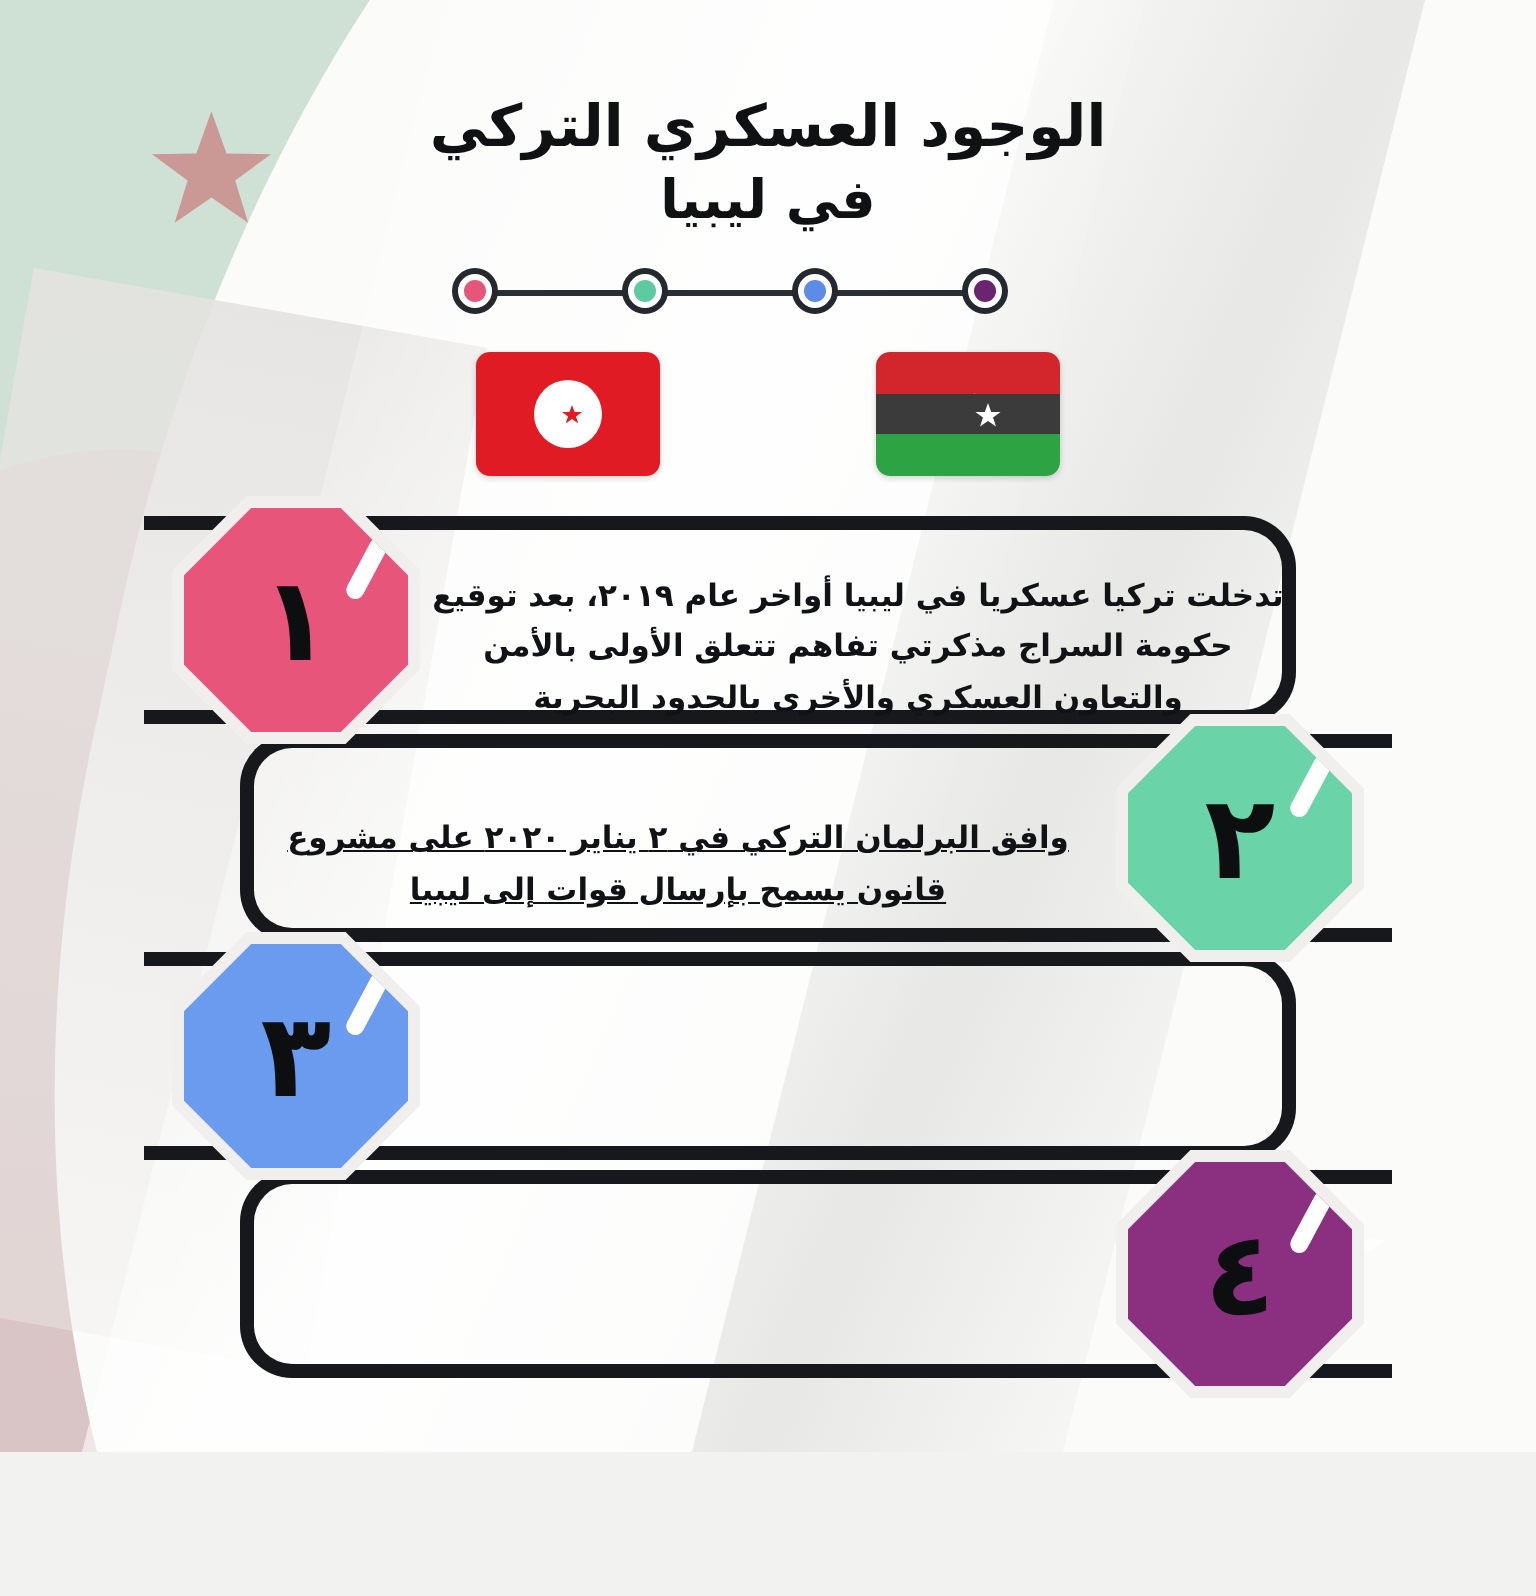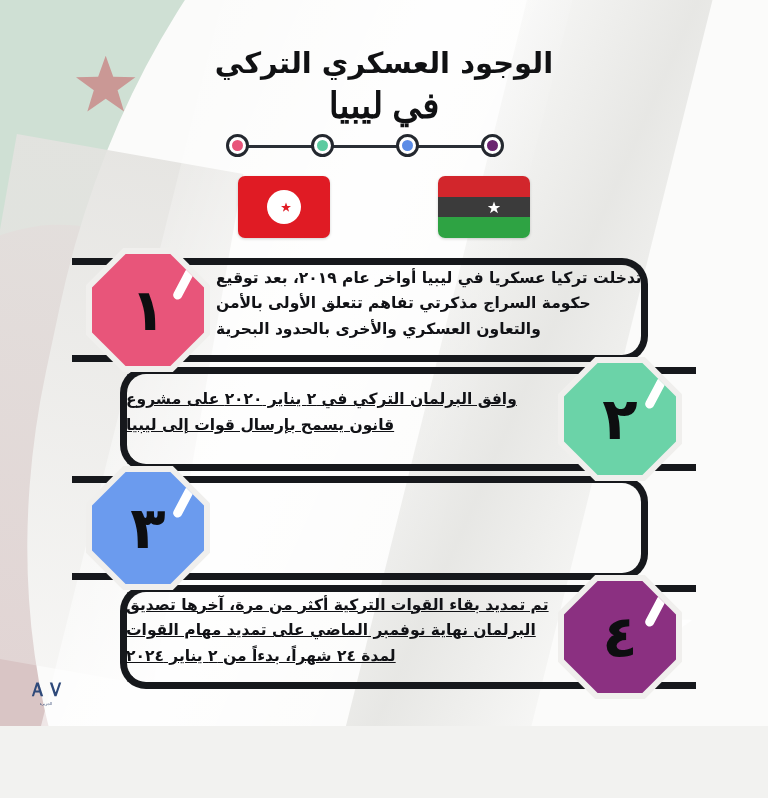--- a/index.html
+++ b/index.html
@@ -74,21 +74,21 @@
   .crescent-br{right:26px;bottom:18px;width:150px;height:150px;}
 
   
   .header{
     position:absolute;left:0;right:0;top:44px;text-align:center;z-index:6;
   }
   .title-line{
     color:#101113;font-weight:bold;font-size:29px;line-height:1.33;
     letter-spacing:0;direction:rtl;
   }
-  .title-line.second{font-size:36px;font-family:Liberation Serif, serif;}
+  .title-line.second{font-size:27px;}
 
   
   .timeline{
     position:absolute;top:134px;left:226px;width:278px;height:24px;z-index:7;
   }
   .tl-bar{
     position:absolute;left:10px;right:10px;top:11px;height:3px;background:#2a2f36;
   }
   .tl-dot{
     position:absolute;top:0;width:23px;height:23px;border-radius:50%;
@@ -157,24 +157,24 @@
   .oct-num{
     font-size:58px;font-weight:bold;color:#0d0e10;line-height:1;
     position:relative;z-index:3;
   }
   .oct-gloss{
     position:absolute;right:16px;top:13px;width:9px;height:34px;
     border-radius:6px;background:#ffffff;transform:rotate(28deg);z-index:4;
   }
 
   .step-text{
-    position:absolute;top:4px;height:96px;
+    position:absolute;top:24px;height:96px;
     display:flex;align-items:center;
     font-size:15.5px;line-height:1.65;color:#111216;font-weight:bold;
-    direction:rtl;text-align:left;z-index:4;
+    direction:rtl;text-align:center;z-index:4;
   }
   .step-text.for-left-oct{left:216px;right:126px;}
   .step-text.for-right-oct{left:126px;right:216px;text-decoration:underline;}
 
   
   .logo{
     position:absolute;left:14px;bottom:12px;width:64px;height:42px;z-index:8;
     display:flex;flex-direction:column;align-items:center;justify-content:center;
   }
   .logo-mark{font-size:19px;color:#2f4a7a;font-weight:bold;letter-spacing:-1px;line-height:1;}
@@ -288,23 +288,18 @@
 
     <div class="step">
       <div class="frame left-open"></div>
       <div class="oct right">
         <div class="oct-ring"></div>
         <div class="oct-shape oct-body" style="background:#8B3081">
           <span class="oct-num" style="color:#0d0e10">٤</span>
           <span class="oct-gloss"></span>
         </div>
       </div>
-      <div class="step-text for-right-oct">تم تمديد بقاء القوات التركية أكثر من مرة، آخرها تصديق البرلمان نهاية نوفمبر الماضي على تمديد مهام القوات لمدة ٢٤ شهراً، بدءاً من ٢ يناير ٢٠٢٤</div>
-    </div>
-
-  </div>
-
-  <div class="logo">
-    <div class="logo-mark">ＡＶ</div>
-    <div class="logo-sub">الجزيرة</div>
-  </div>
+    </div>
+
+  </div>
+
 
 </div>
 
 </body></html>

